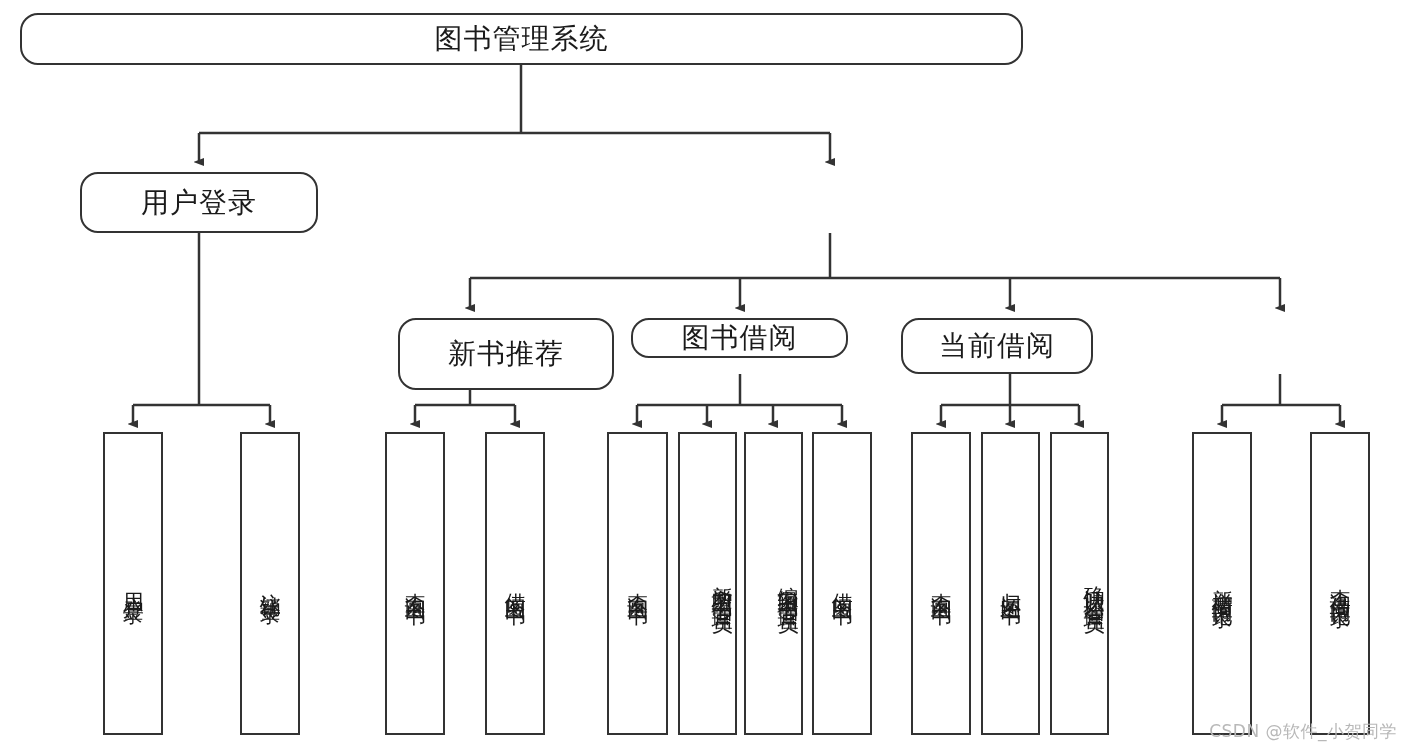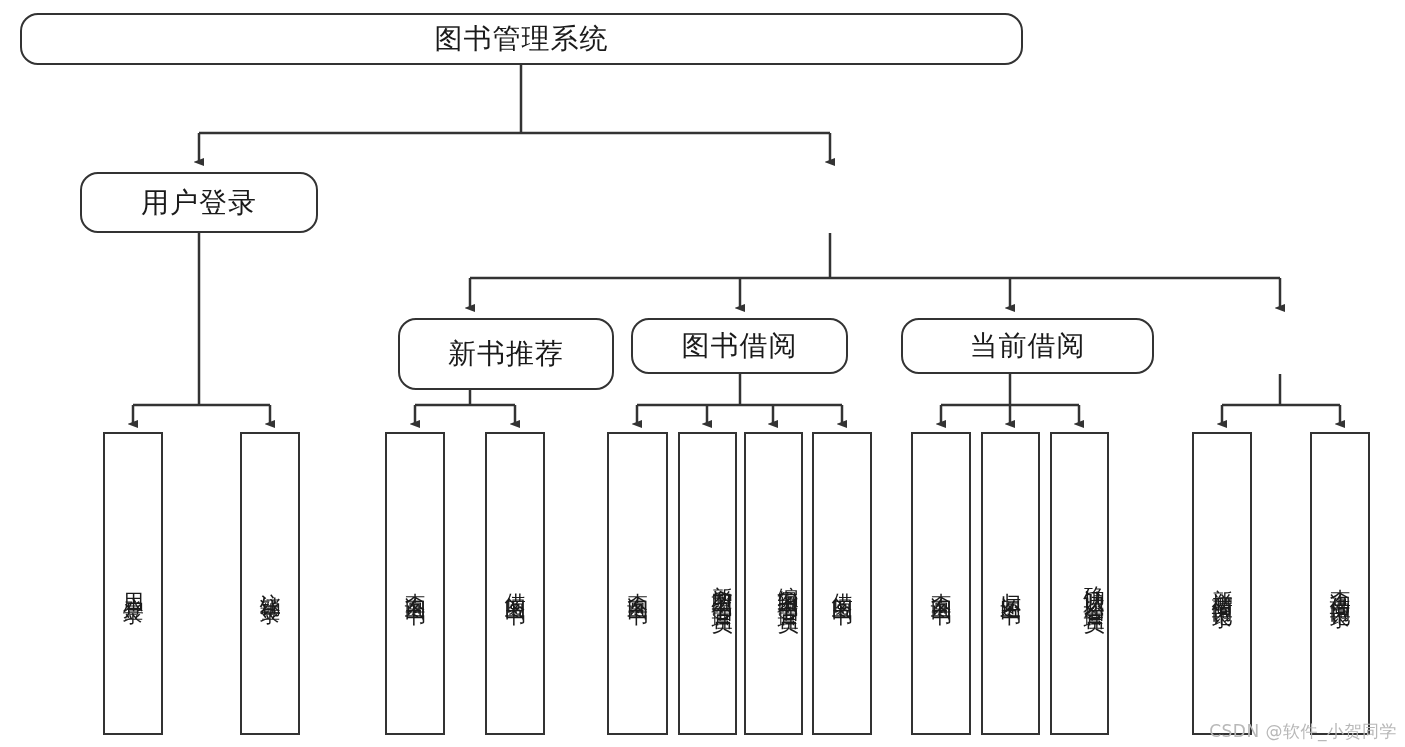--- a/index.html
+++ b/index.html
@@ -124,22 +124,22 @@
       <path d="M1222,405 L1222,424" marker-end="url(#arrow)"></path>
       <path d="M1340,405 L1340,424" marker-end="url(#arrow)"></path>
     </g>
   </svg>
 
   <div class="node horiz" style="left:20px; top:13px; width:1003px; height:52px;">图书管理系统</div>
 
   <div class="node horiz" style="left:80px; top:172px; width:238px; height:61px;">用户登录</div>
 
   <div class="node horiz" style="left:362px; top:318px; width:216px; height:72px;margin-left:36px;">新书推荐</div>
-  <div class="node horiz" style="left:631px; top:318px; width:217px; height:56px;">图书借阅</div>
-  <div class="node horiz" style="left:901px; top:318px; width:253px; height:56px;">当前借阅</div>
+  <div class="node horiz" style="left:631px; top:318px; width:217px; height:40px;">图书借阅</div>
+  <div class="node horiz" style="left:901px; top:318px; width:192px; height:56px;">当前借阅</div>
 
   <div class="node vert mid" style="left:103px; top:432px; width:60px; height:303px;">
     <span>用户登录</span>
   </div>
   <div class="node vert mid" style="left:240px; top:432px; width:60px; height:303px;">
     <span>注销登录</span>
   </div>
 
   <div class="node vert mid" style="left:385px; top:432px; width:60px; height:303px;">
     <span>查询图书</span>

